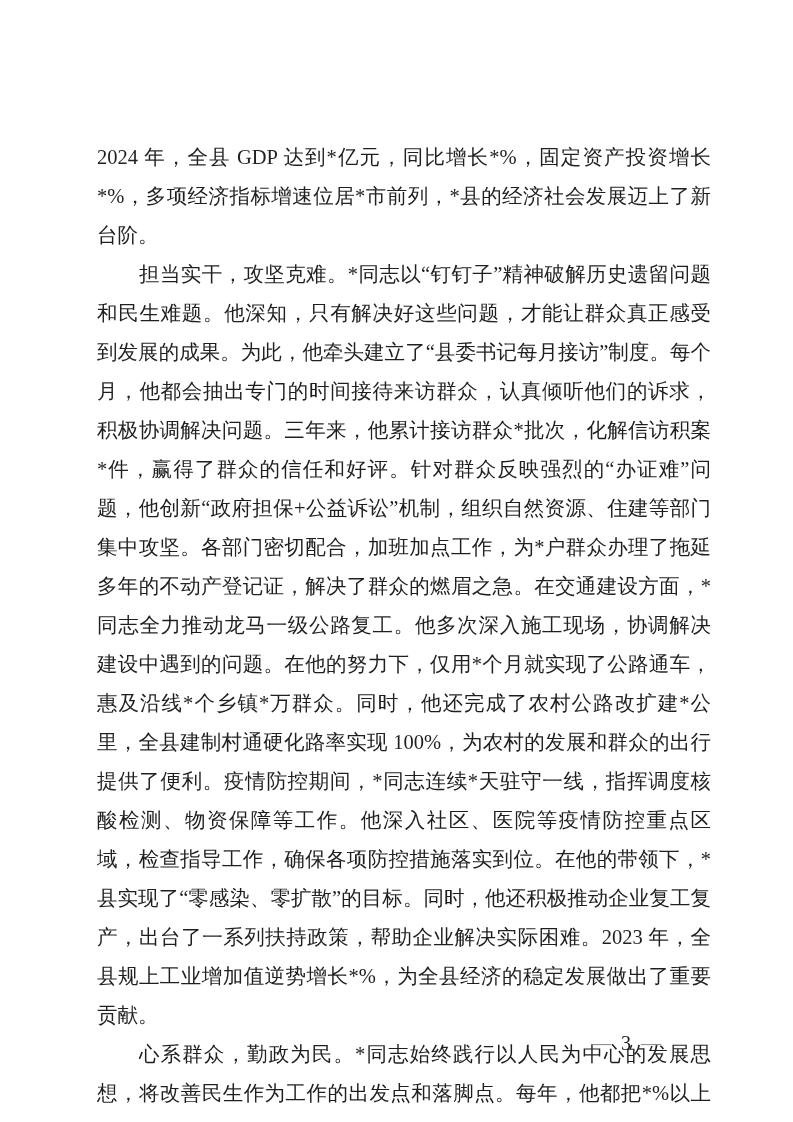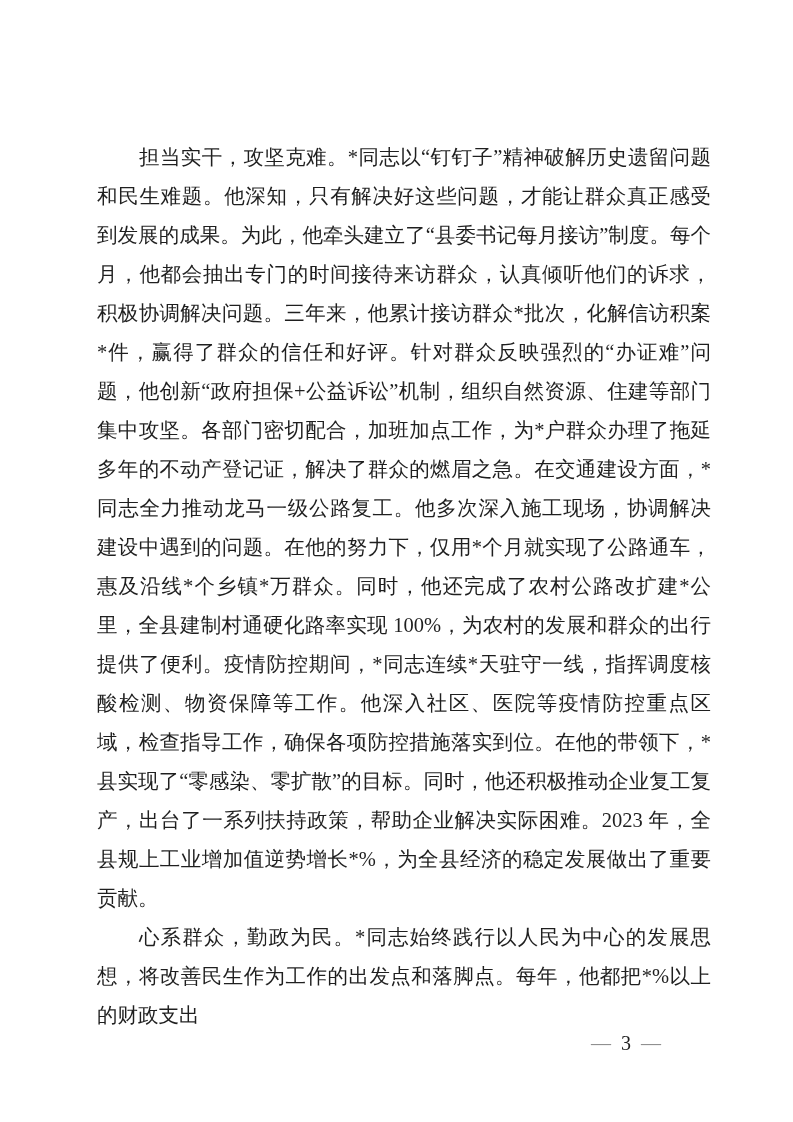--- a/index.html
+++ b/index.html
@@ -50,20 +50,21 @@
   .footer .num {
     color: #1f1f1f;
   }
 </style>
 </head>
 <body>
 
 <div class="page">
 
   <div class="content">
+    <p class="para no-indent">2024 年，全县 GDP 达到*亿元，同比增长*%，固定资产投资增长*%，多项经济指标增速位居*市前列，*县的经济社会发展迈上了新台阶。</p>
     <p class="para">担当实干，攻坚克难。*同志以“钉钉子”精神破解历史遗留问题和民生难题。他深知，只有解决好这些问题，才能让群众真正感受到发展的成果。为此，他牵头建立了“县委书记每月接访”制度。每个月，他都会抽出专门的时间接待来访群众，认真倾听他们的诉求，积极协调解决问题。三年来，他累计接访群众*批次，化解信访积案*件，赢得了群众的信任和好评。针对群众反映强烈的“办证难”问题，他创新“政府担保+公益诉讼”机制，组织自然资源、住建等部门集中攻坚。各部门密切配合，加班加点工作，为*户群众办理了拖延多年的不动产登记证，解决了群众的燃眉之急。在交通建设方面，*同志全力推动龙马一级公路复工。他多次深入施工现场，协调解决建设中遇到的问题。在他的努力下，仅用*个月就实现了公路通车，惠及沿线*个乡镇*万群众。同时，他还完成了农村公路改扩建*公里，全县建制村通硬化路率实现 100%，为农村的发展和群众的出行提供了便利。疫情防控期间，*同志连续*天驻守一线，指挥调度核酸检测、物资保障等工作。他深入社区、医院等疫情防控重点区域，检查指导工作，确保各项防控措施落实到位。在他的带领下，*县实现了“零感染、零扩散”的目标。同时，他还积极推动企业复工复产，出台了一系列扶持政策，帮助企业解决实际困难。2023 年，全县规上工业增加值逆势增长*%，为全县经济的稳定发展做出了重要贡献。</p>
     <p class="para">心系群众，勤政为民。*同志始终践行以人民为中心的发展思想，将改善民生作为工作的出发点和落脚点。每年，他都把*%以上的财政支出</p>
   </div>
 
   <div class="footer">
     <span class="dash">—</span><span class="num">3</span><span class="dash">—</span>
   </div>
 
 </div>
 

